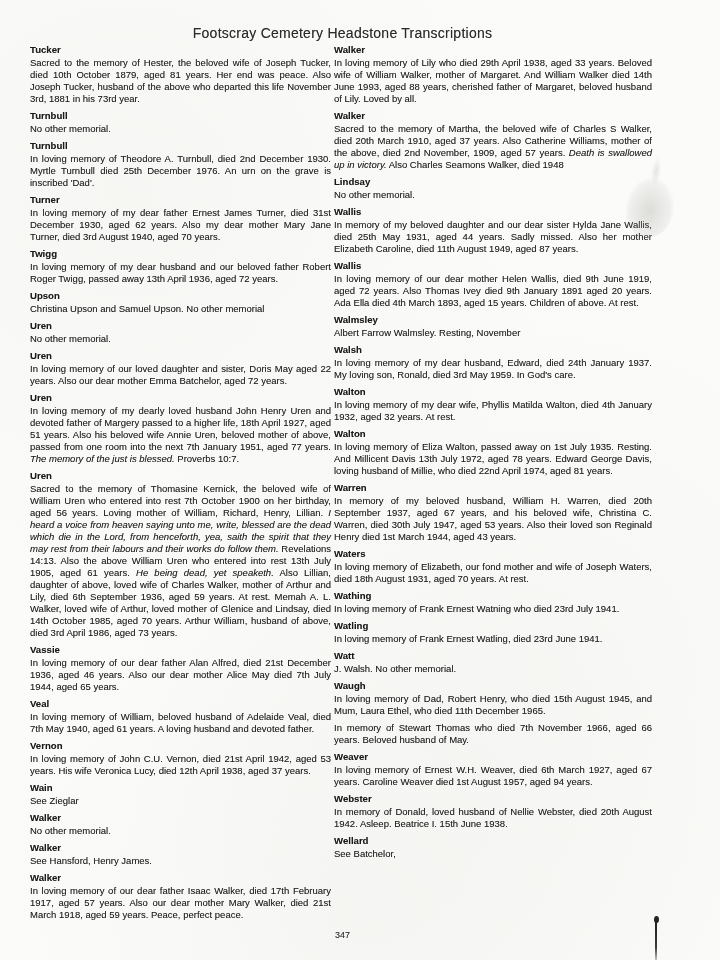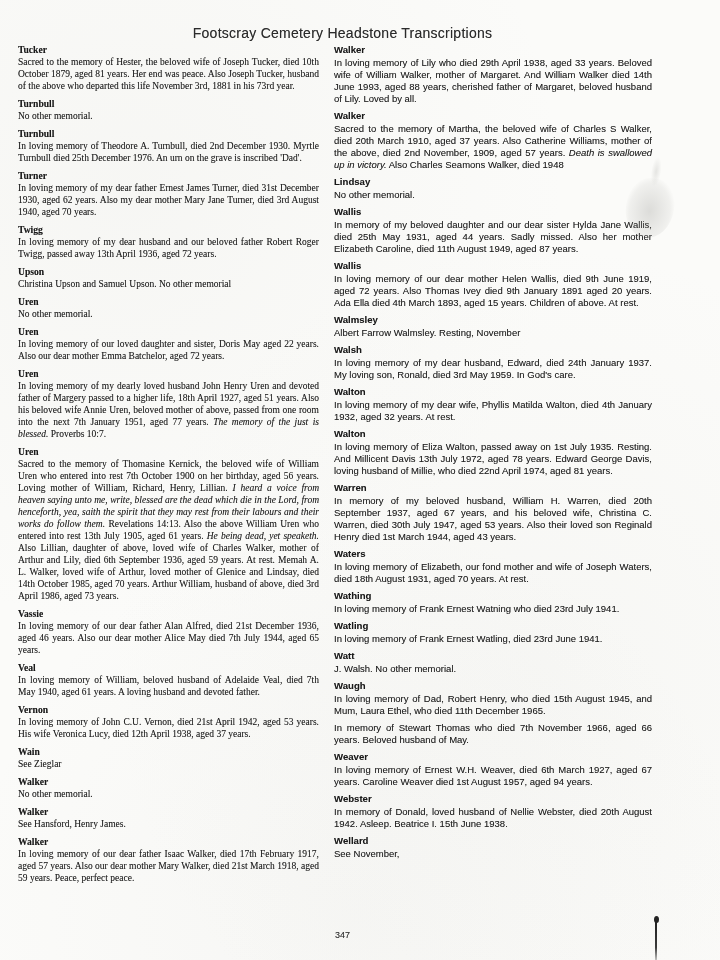--- a/index.html
+++ b/index.html
@@ -29,21 +29,21 @@
     color: #2b2b2b;
     text-shadow: 0 0 0.6px rgba(40,40,40,0.45);
   }
   .col {
     position: absolute;
     top: 44px;
     font-size: 9.5px;
     line-height: 1.26;
     text-shadow: 0 0 0.6px rgba(40,40,40,0.40);
   }
-  .col-left  { left: 18px;  width: 301px; font-family: Liberation Serif, serif; }
+  .col-left  { left: 30px;  width: 301px; }
   .col-right { left: 334px; width: 318px; }
   .entry { margin-bottom: 5px; }
   .surname {
     font-weight: 700;
     font-size: 9.6px;
     margin-bottom: 1px;
     color: #1a1a1a;
   }
   .body {
     text-align: justify;
@@ -233,21 +233,21 @@
       <div class="entry">
         <div class="surname">Weaver</div>
         <div class="body">In loving memory of Ernest W.H. Weaver, died 6th March 1927, aged 67 years.  Caroline Weaver died 1st August 1957, aged 94 years.</div>
       </div>
       <div class="entry">
         <div class="surname">Webster</div>
         <div class="body">In memory of Donald, loved husband of Nellie Webster, died 20th August 1942. Asleep.  Beatrice I. 15th June 1938.</div>
       </div>
       <div class="entry">
         <div class="surname">Wellard</div>
-        <div class="body">See November,</div>
+        <div class="body">See Batchelor,</div>
       </div>
     </div>
 
   <div class="pageno">347</div>
 
   <div class="smudge"></div>
   <div class="scanline"></div>
 </div>
 
 </body></html>

